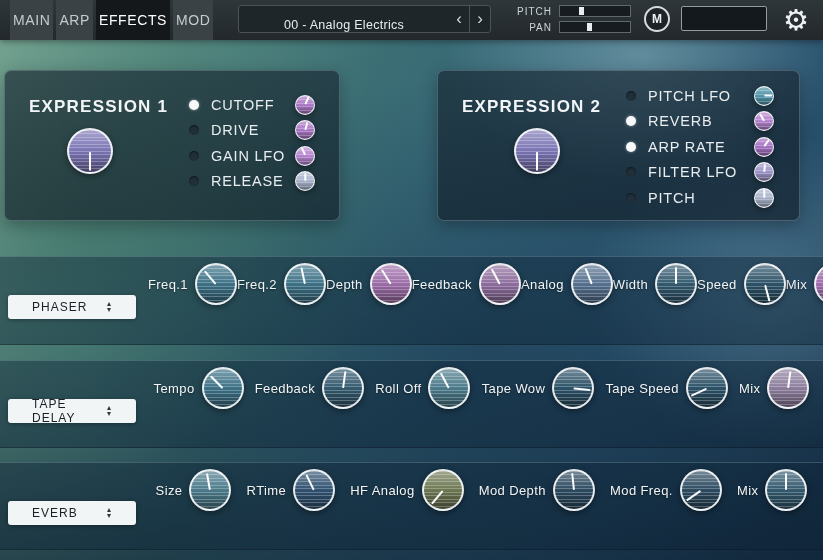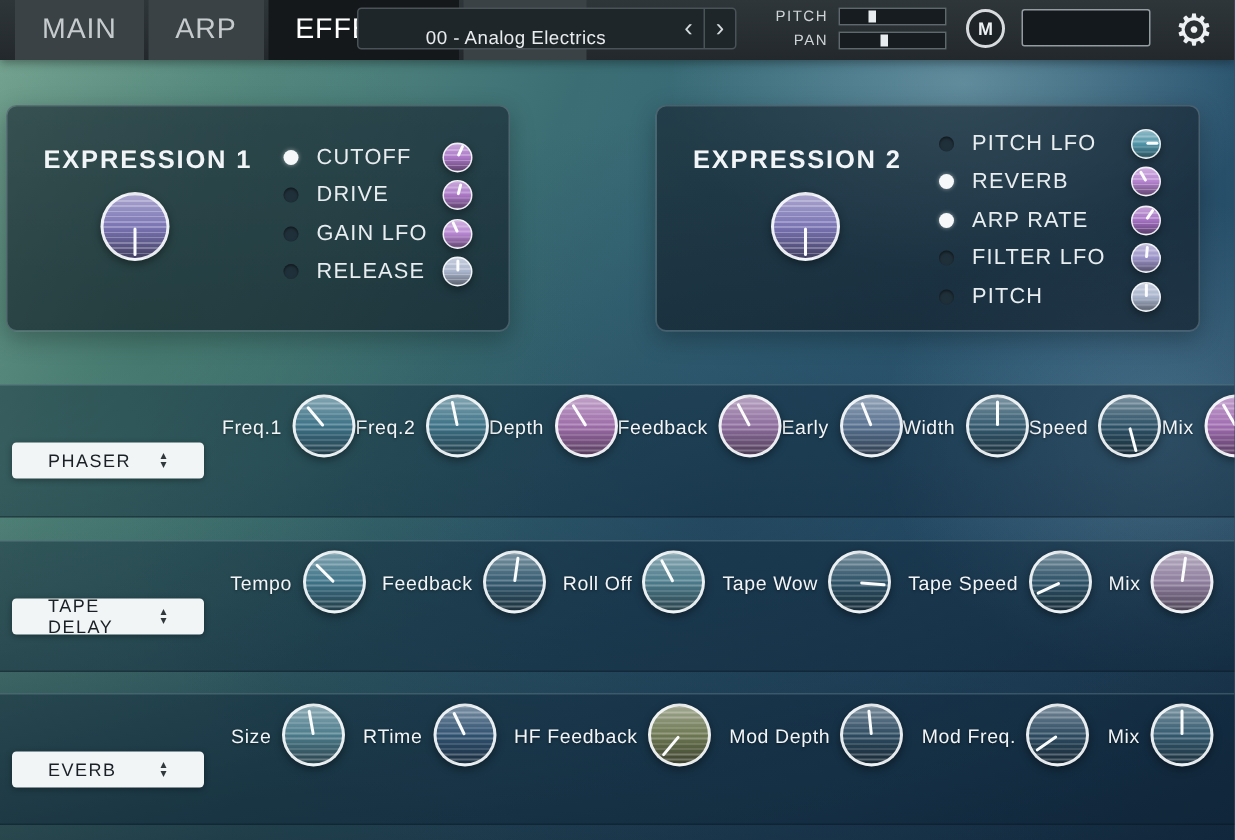--- a/index.html
+++ b/index.html
@@ -18,21 +18,21 @@
   }
 
   
   header {
     position:absolute; left:0; top:0; width:100%; height:40px;
     background:linear-gradient(180deg,#2f363a,#22282c);
     box-shadow:0 2px 6px rgba(0,0,0,0.35);
   }
   .tabs { position:absolute; left:10px; top:0; height:40px; display:flex; gap:3px; }
   .tab {
-    padding:0 18px; display:flex; align-items:center; font-size:19px;
+    padding:0 3px; display:flex; align-items:center; font-size:14px;
     letter-spacing:0.6px; color:#c6cbce; background:#3a4246; cursor:pointer;
   }
   .tab.active { background:#14181b; color:#ffffff; }
 
   .preset {
     position:absolute; left:238px; top:5px; width:253px; height:28px;
     background:#1f262a; border:1px solid #4a5358; border-radius:3px;
     display:flex; align-items:flex-end;
   }
   .preset-name { flex:1; text-align:center; font-size:12.5px; color:#e9edef; letter-spacing:0.3px; }
@@ -273,21 +273,21 @@
           <div class="needle" style="width: 2px; transform: translateX(-50%) rotate(-32deg);"></div>
         </div>
       </div>
       <div class="knob-group">
         <div class="knob-label">Feedback</div>
         <div class="knob" style="width: 42px; height: 42px; border-width: 2px; background: repeating-linear-gradient(rgba(255, 255, 255, 0.26) 0px, rgba(255, 255, 255, 0.26) 1px, rgba(255, 255, 255, 0) 1px, rgba(255, 255, 255, 0) 3.5px), linear-gradient(rgb(181, 160, 191) 0%, rgb(141, 109, 157) 50%, rgb(78, 60, 86) 100%);">
           <div class="needle" style="width: 2px; transform: translateX(-50%) rotate(-28deg);"></div>
         </div>
       </div>
       <div class="knob-group">
-        <div class="knob-label">Early</div>
+        <div class="knob-label">Analog</div>
         <div class="knob" style="width: 42px; height: 42px; border-width: 2px; background: repeating-linear-gradient(rgba(255, 255, 255, 0.26) 0px, rgba(255, 255, 255, 0.26) 1px, rgba(255, 255, 255, 0) 1px, rgba(255, 255, 255, 0) 3.5px), linear-gradient(rgb(145, 162, 182) 0%, rgb(86, 112, 143) 50%, rgb(47, 62, 79) 100%);">
           <div class="needle" style="width: 2px; transform: translateX(-50%) rotate(-22deg);"></div>
         </div>
       </div>
       <div class="knob-group">
         <div class="knob-label">Width</div>
         <div class="knob" style="width: 42px; height: 42px; border-width: 2px; background: repeating-linear-gradient(rgba(255, 255, 255, 0.26) 0px, rgba(255, 255, 255, 0.26) 1px, rgba(255, 255, 255, 0) 1px, rgba(255, 255, 255, 0) 3.5px), linear-gradient(rgb(122, 147, 161) 0%, rgb(51, 89, 110) 50%, rgb(28, 49, 61) 100%);">
           <div class="needle" style="width: 2px; transform: translateX(-50%) rotate(0deg);"></div>
         </div>
       </div>
@@ -369,21 +369,21 @@
           <div class="needle" style="width: 2px; transform: translateX(-50%) rotate(-10deg);"></div>
         </div>
       </div>
       <div class="knob-group">
         <div class="knob-label">RTime</div>
         <div class="knob" style="width: 42px; height: 42px; border-width: 2px; background: repeating-linear-gradient(rgba(255, 255, 255, 0.26) 0px, rgba(255, 255, 255, 0.26) 1px, rgba(255, 255, 255, 0) 1px, rgba(255, 255, 255, 0) 3.5px), linear-gradient(rgb(120, 142, 162) 0%, rgb(47, 81, 112) 50%, rgb(26, 45, 62) 100%);">
           <div class="needle" style="width: 2px; transform: translateX(-50%) rotate(-26deg);"></div>
         </div>
       </div>
       <div class="knob-group">
-        <div class="knob-label">HF Feedback</div>
+        <div class="knob-label">HF Analog</div>
         <div class="knob" style="width: 42px; height: 42px; border-width: 2px; background: repeating-linear-gradient(rgba(255, 255, 255, 0.26) 0px, rgba(255, 255, 255, 0.26) 1px, rgba(255, 255, 255, 0) 1px, rgba(255, 255, 255, 0) 3.5px), linear-gradient(rgb(160, 167, 143) 0%, rgb(109, 119, 82) 50%, rgb(60, 65, 45) 100%);">
           <div class="needle" style="width: 2px; transform: translateX(-50%) rotate(-140deg);"></div>
         </div>
       </div>
       <div class="knob-group">
         <div class="knob-label">Mod Depth</div>
         <div class="knob" style="width: 42px; height: 42px; border-width: 2px; background: repeating-linear-gradient(rgba(255, 255, 255, 0.26) 0px, rgba(255, 255, 255, 0.26) 1px, rgba(255, 255, 255, 0) 1px, rgba(255, 255, 255, 0) 3.5px), linear-gradient(rgb(118, 137, 152) 0%, rgb(44, 74, 96) 50%, rgb(24, 41, 53) 100%);">
           <div class="needle" style="width: 2px; transform: translateX(-50%) rotate(-6deg);"></div>
         </div>
       </div>

